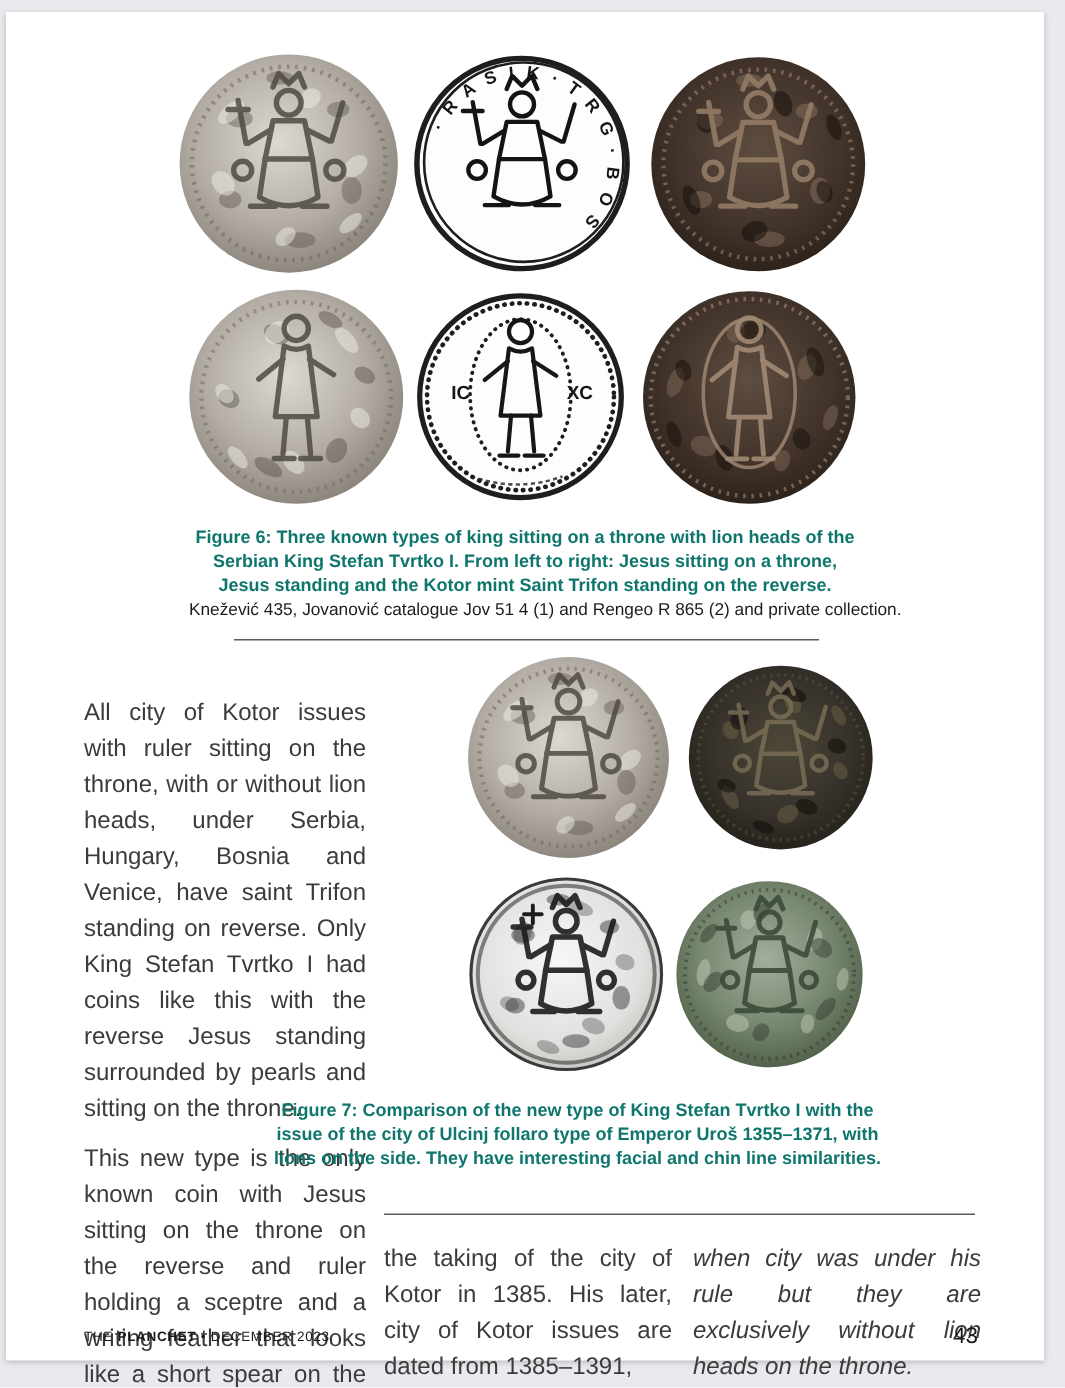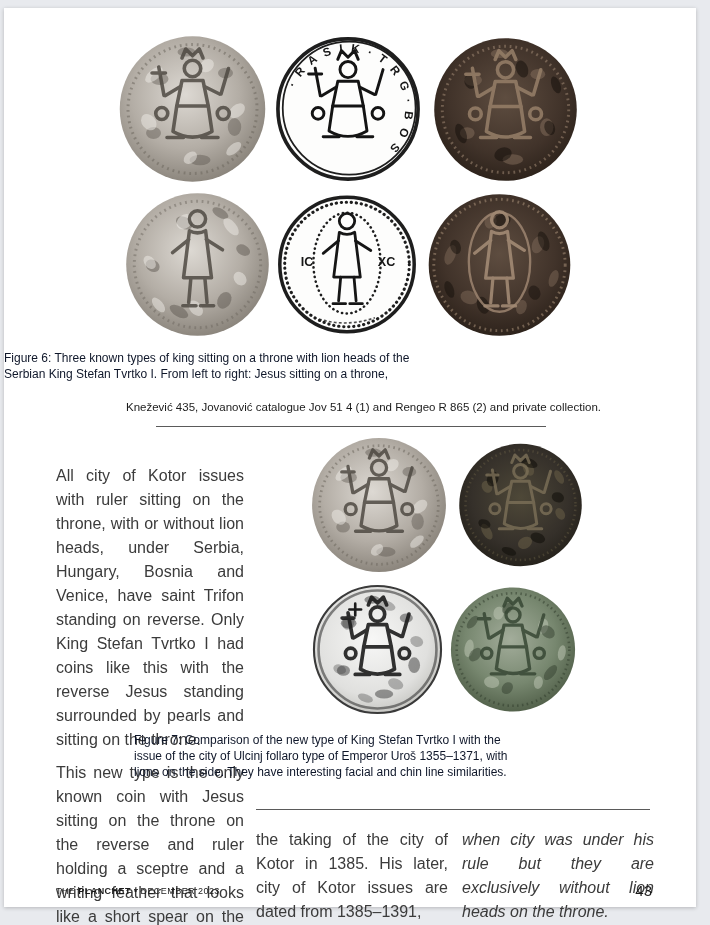--- a/index.html
+++ b/index.html
@@ -12,21 +12,21 @@
   .page{
     position:absolute;left:4px;top:8px;width:692px;height:899px;
     background:#ffffff;
     box-shadow:0 1px 4px rgba(0,0,0,.22);
   }
   
   .fig6-grid{position:absolute;left:0;right:0;top:26px;display:flex;flex-direction:column;gap:7px;align-items:center;}
   .coinrow{display:flex;gap:6px;align-items:center;justify-content:center;}
   .coin{display:block;}
   
-  .caption{position:absolute;left:0;right:0;text-align:left;font-weight:normal;font-size:12px;line-height:16px;color:#0f172a;}
+  .caption{position:absolute;left:0;right:0;text-align:center;font-weight:bold;font-size:12px;line-height:16px;color:#0f766e;}
   .fig6-cap{top:342px;}
   .citation{position:absolute;left:0;right:0;text-align:center;font-size:11.5px;color:#1c1c1c;padding-left:27px;}
   .fig6-cit{top:393px;}
   .divider{position:absolute;border-top:1px solid #5a5a5a;height:0;}
   .d1{top:418px;left:152px;width:390px;}
   
   .col{position:absolute;font-size:16px;line-height:24px;color:#3b3b3b;text-align:justify;}
   .col p{margin:0 0 9px 0;}
   .left-col{left:52px;top:456px;width:188px;}
   .col2{left:252px;top:820px;width:192px;}
@@ -155,20 +155,21 @@
         <circle cx="50" cy="50" r="45" fill="none" stroke="#a78f79" stroke-width="2" stroke-dasharray="1.2 2.6" opacity=".55"></circle>
         <ellipse cx="50" cy="48" rx="21" ry="34" fill="none" stroke="#a28a74" stroke-width="1.6" opacity=".8"></ellipse>
         <use href="#symStanding" stroke="#a28a74" stroke-width="2.2" opacity=".9"></use>
       </svg>
     </div>
   </div>
 
   <div class="caption fig6-cap">
     <div>Figure 6: Three known types of king sitting on a throne with lion heads of the</div>
     <div>Serbian King Stefan Tvrtko I. From left to right: Jesus sitting on a throne,</div>
+    <div>Jesus standing and the Kotor mint Saint Trifon standing on the reverse.</div>
   </div>
   <div class="citation fig6-cit">Knežević 435, Jovanović catalogue Jov 51 4 (1) and Rengeo R 865 (2) and private collection.</div>
   <div class="divider d1"></div>
 
   <div class="col left-col">
     <p>All city of Kotor issues with ruler sitting on the throne, with or without lion heads, under Serbia, Hungary, Bosnia and Venice, have saint Trifon standing on reverse. Only King Stefan Tvrtko I had coins like this with the reverse Jesus standing surrounded by pearls and sitting on the throne.</p>
     <p>This new type is the only known coin with Jesus sitting on the throne on the reverse and ruler holding a sceptre and a writing feather that looks like a short spear on the obverse. A sceptre with a lily on the top is in his right hand and a writing feather is in his left hand, with its head pointing downward. His face is very similar to Emperor Uros city of Kotor and city of Ulcinj examples (Figure 7 &amp; 8), which is strong indication that King Stefan Tvrtko I minted this issue between the beginning of his rule as King in 1377, 6 years after the death of Emperor Uros and</p>
   </div>
 
   <div class="fig7-grid">

